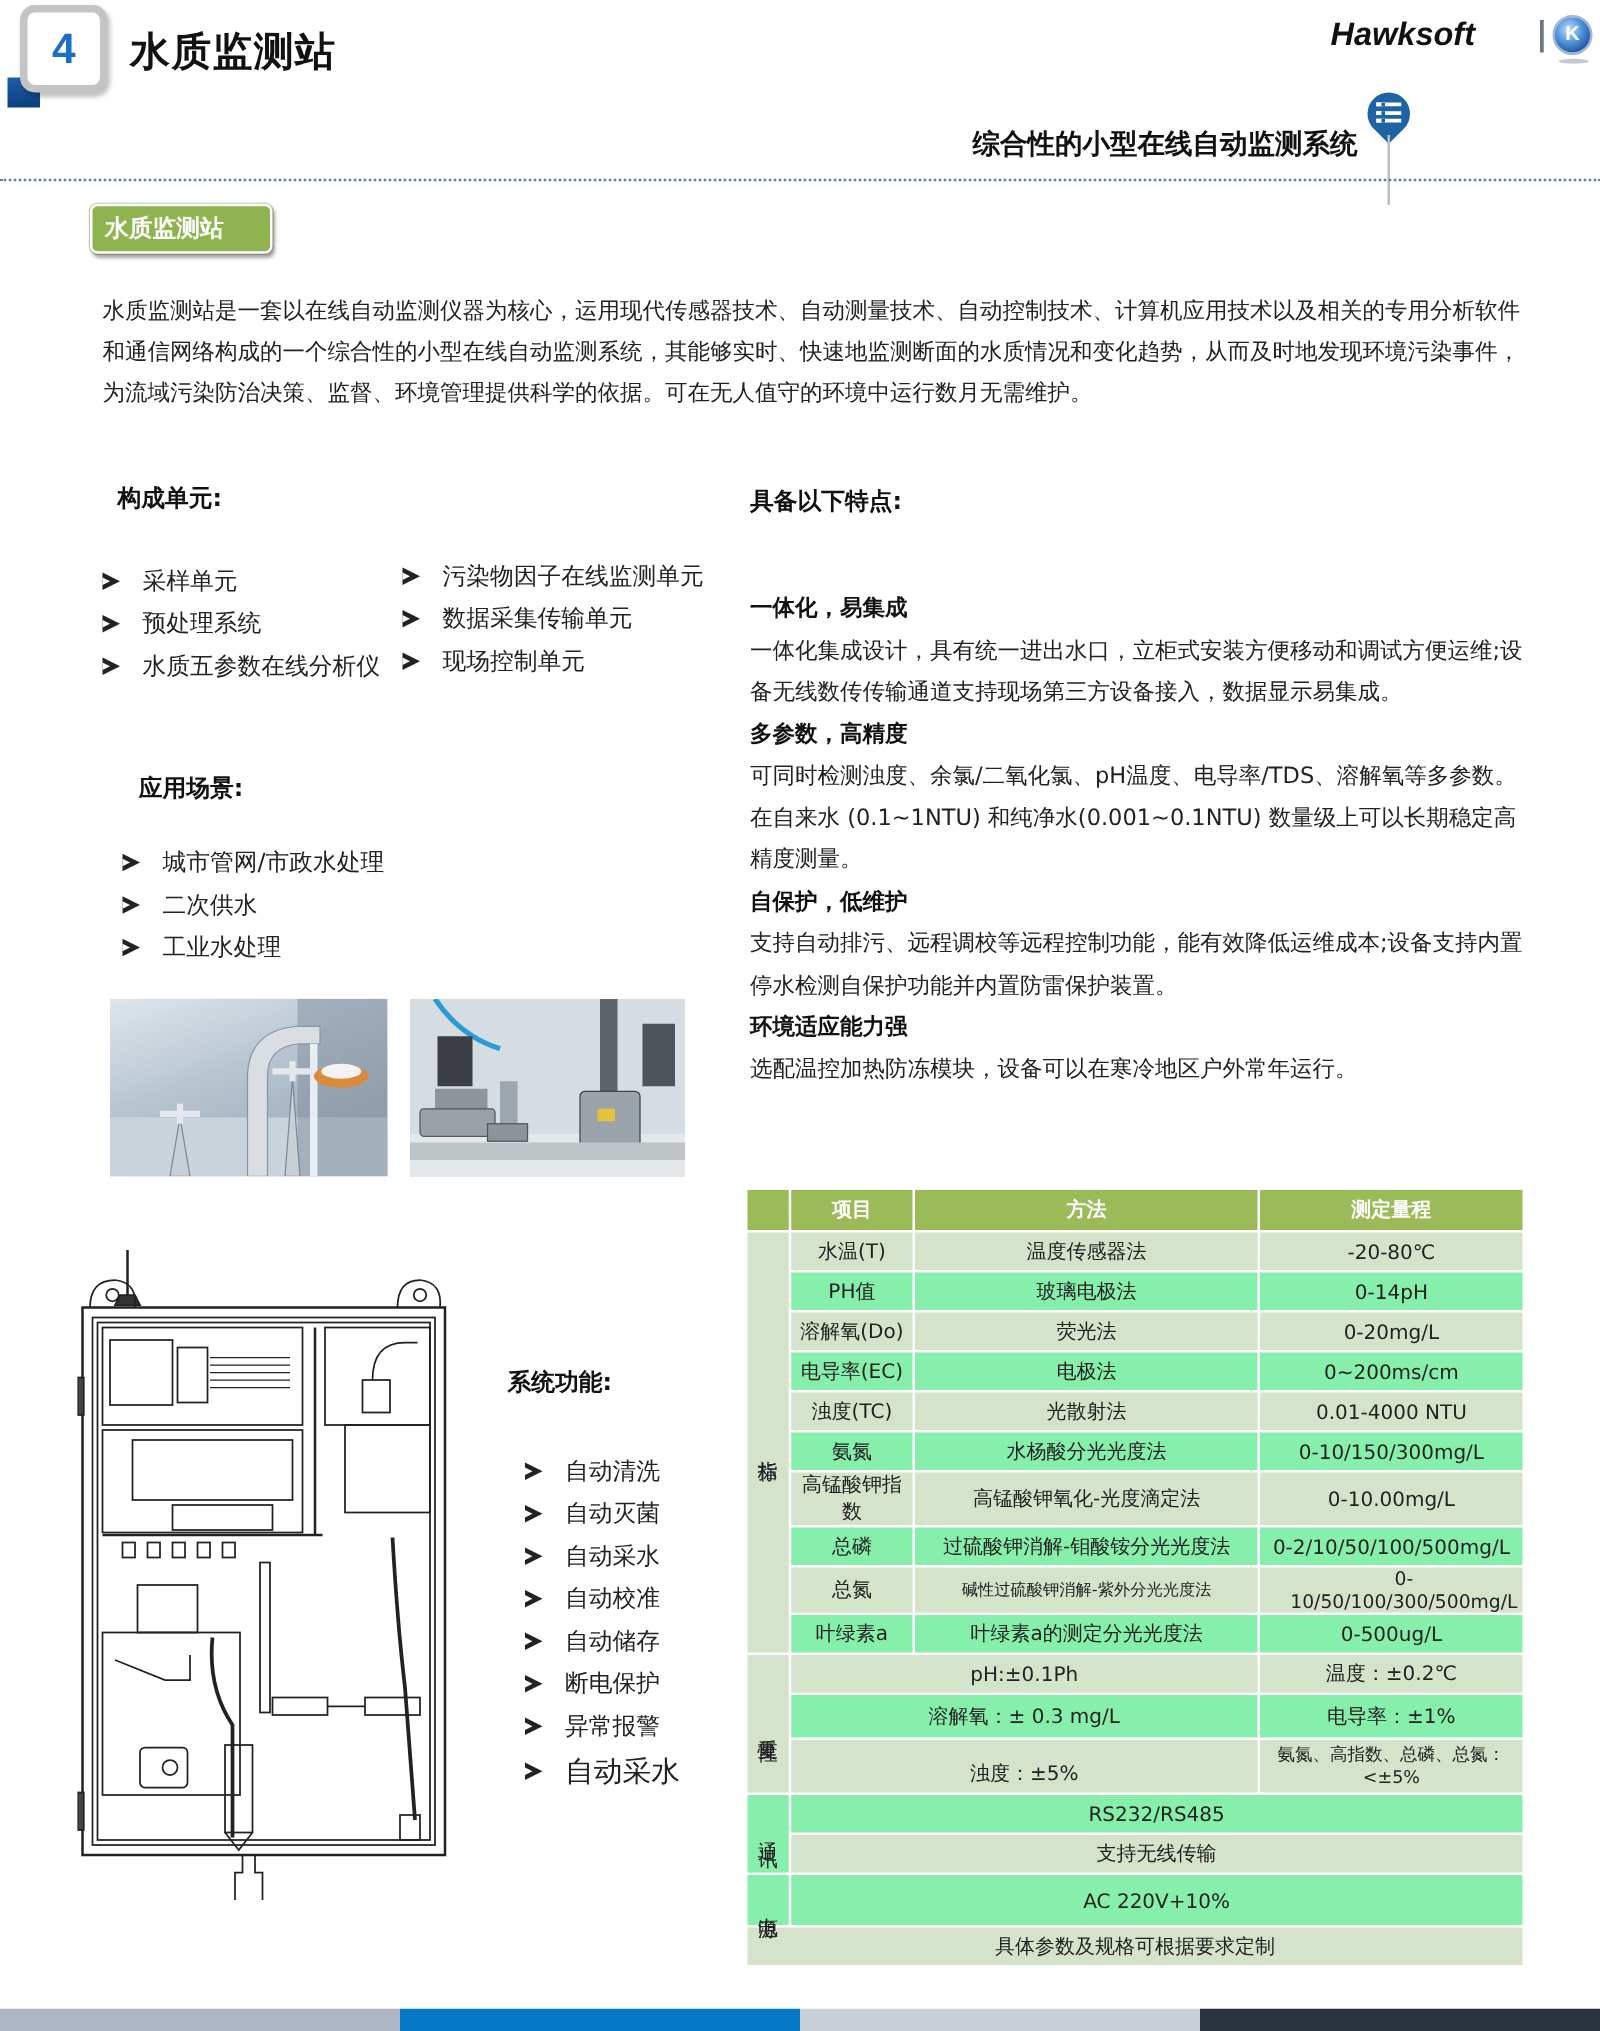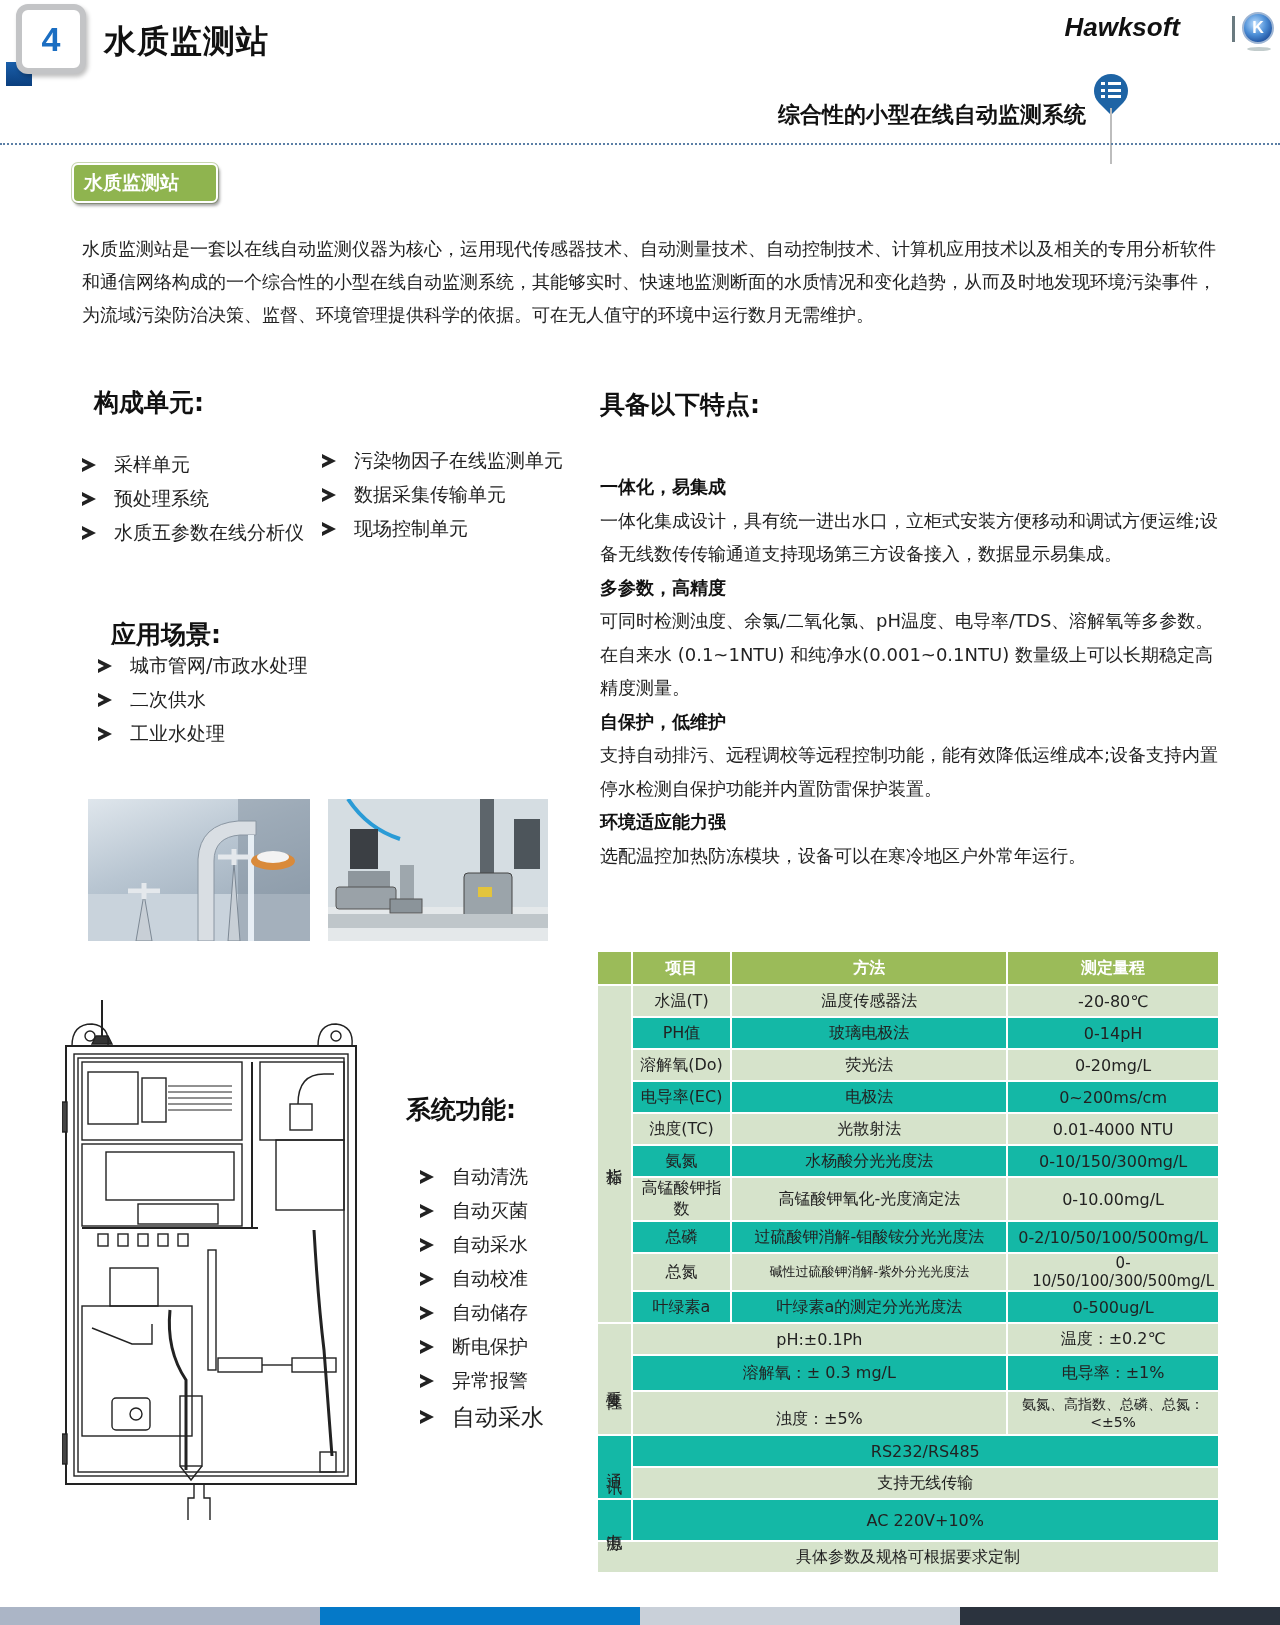--- a/index.html
+++ b/index.html
@@ -29,21 +29,21 @@
     .pin-stem { left: 1110px; top: 108px; width: 2px; height: 56px; background: #bdbdbd; }
     .dotted { left: 0; top: 143px; width: 1280px; height: 0; border-top: 2px dotted #5b7fa6; }
 
     
     .tag { left: 72px; top: 163px; width: 146px; height: 40px; background: #8fb44f; border: 2px solid #fff; border-radius: 6px;
            box-shadow: 2px 3px 3px rgba(0,0,0,0.35), 0 0 0 1px #c8d6b0; color: #fff; font-weight: bold; font-size: 19px;
            display:flex; align-items:center; padding-left: 10px; }
 
     .intro { left: 82px; top: 232px; width: 1140px; font-size: 18px; line-height: 33px; color: #222; }
 
-    h2.sec { position:absolute; font-size: 25px; font-weight: bold; color: #111; }
+    h2.sec { position:absolute; font-size: 19px; font-weight: bold; color: #111; }
 
     ul.bullets { position:absolute; list-style:none; font-size: 19px; color: #222; }
     ul.bullets li { display:flex; align-items:center; height: 34px; }
     ul.bullets li .arrow { width: 16px; height: 14px; margin-right: 16px; position: relative; flex: none; }
     ul.bullets li .arrow::before { content:""; position:absolute; left:0; top:0; border-left: 14px solid #222; border-top: 7px solid transparent; border-bottom: 7px solid transparent; }
     ul.bullets li .arrow::after { content:""; position:absolute; left:0; top:4px; border-left: 6px solid #fff; border-top: 3px solid transparent; border-bottom: 3px solid transparent; }
 
     
     .features { left: 600px; top: 470px; width: 620px; font-size: 18px; line-height: 33.5px; color: #222; }
     .features .ft-title { font-weight: bold; color: #111; }
@@ -56,21 +56,21 @@
 
     
     .cabinet { left: 62px; top: 1000px; width: 300px; height: 520px; }
 
     
     .spec { left: 596px; top: 950px; width: 624px; border-collapse: separate; border-spacing: 2px; font-size: 16px; color: #222; position: absolute; }
     .spec td, .spec th { text-align: center; vertical-align: middle; height: 30px; padding: 0 4px; }
     .spec th { background: #9bbb59; color: #fff; font-weight: bold; height: 32px; }
     .spec .group { background: #e5eadf; width: 34px; font-size: 16px; line-height: 20px; padding: 0; }
     .spec tr.a td { background: #d6e3cb; }
-    .spec tr.b td { background: #14b8a6; }
+    .spec tr.b td { background: #86efac; }
     .spec td.small { font-size: 14px; line-height: 18px; }
     .spec tr.foot td { background: #d6e3cb; }
 
     
     .foot-bar { top: 1607px; height: 18px; }
   </style>
 </head>
 <body>
 
 <div class="abs num-badge-shadow"></div>
@@ -121,21 +121,21 @@
       <span class="arrow"></span>
       <span>数据采集传输单元</span>
     </li>
   <li>
       <span class="arrow"></span>
       <span>现场控制单元</span>
     </li>
 </ul>
 
 <h2 class="sec" style="left:111px; top:618px;">应用场景:</h2>
-<ul class="bullets" style="left:98px; top:649px;">
+<ul class="bullets" style="left:98px; top:673px;">
   <li>
       <span class="arrow"></span>
       <span>城市管网/市政水处理</span>
     </li>
   <li>
       <span class="arrow"></span>
       <span>二次供水</span>
     </li>
   <li>
       <span class="arrow"></span>

